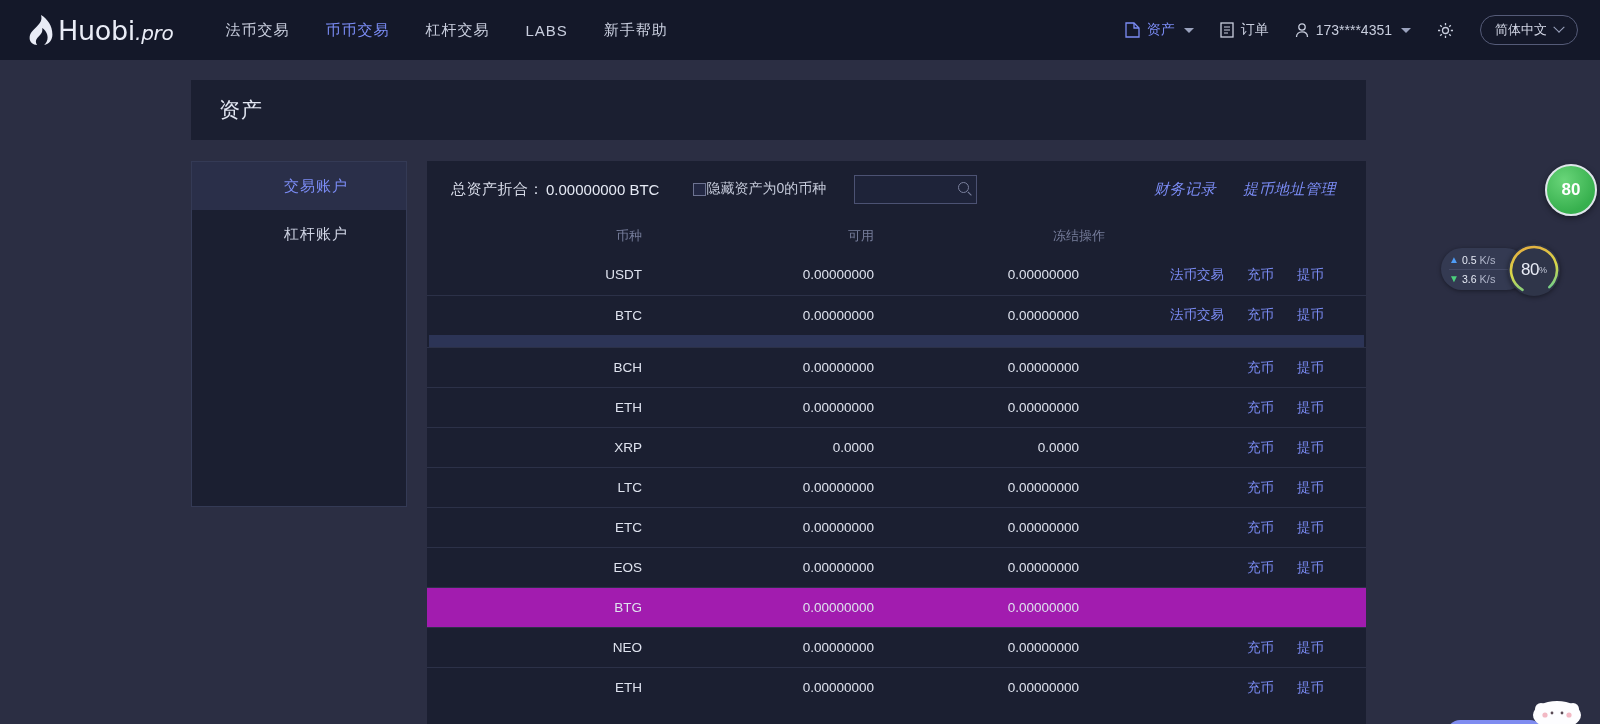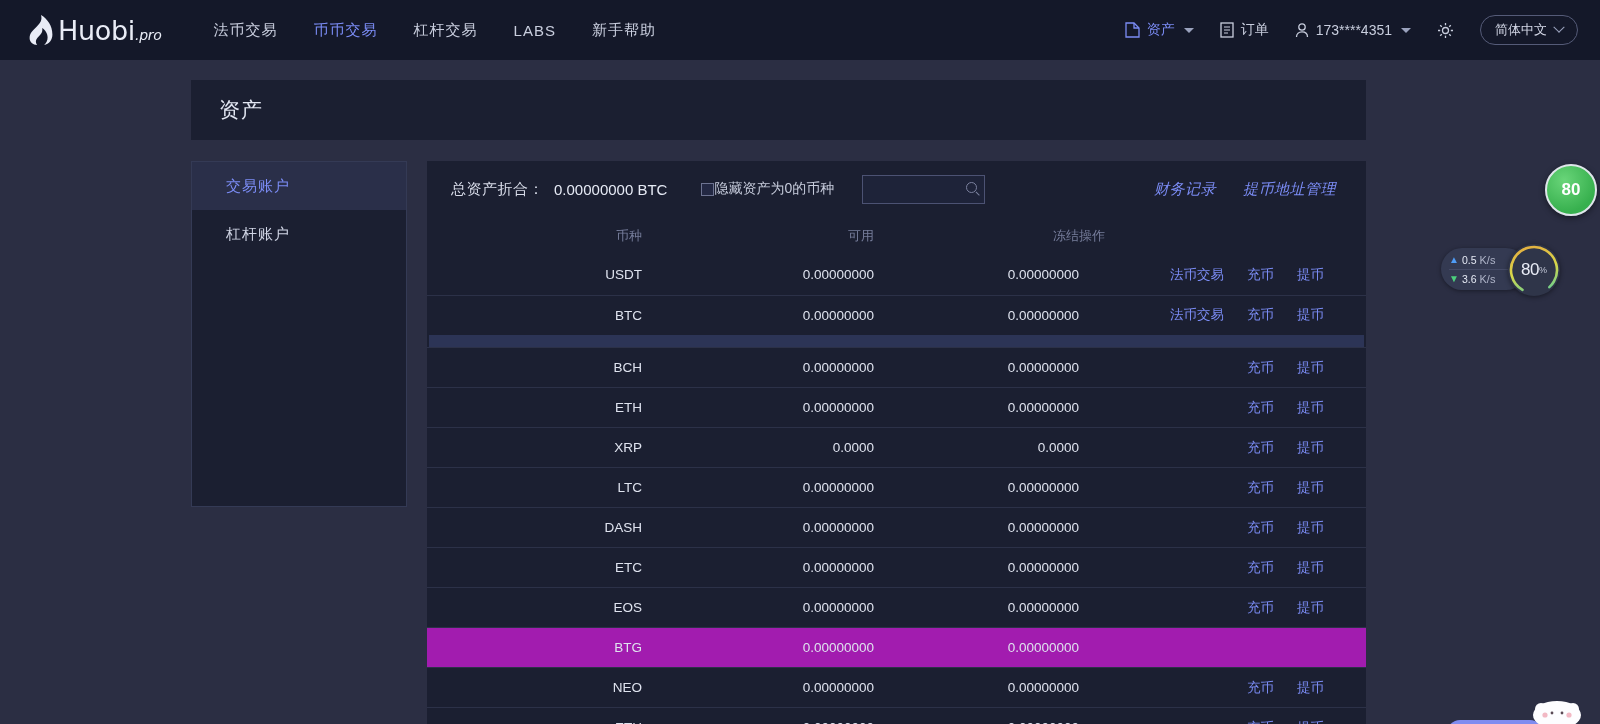--- a/index.html
+++ b/index.html
@@ -18,21 +18,21 @@
     display: flex; align-items: center;
     padding: 0 22px 0 28px;
     position: relative; z-index: 20;
   }
   .brand { display: flex; align-items: center; margin-right: 52px; }
   .brand-flame { width: 26px; height: 30px; margin-right: 4px; display:block; }
   .brand-text {
     font-size: 27px; color: #e9ecf6; letter-spacing: -0.3px;
     font-family: "DejaVu Sans", sans-serif; font-weight: 400;
   }
-  .brand-text .dotpro { font-size: 14px; font-style: italic; margin-top: 20px; }
+  .brand-text .dotpro { font-size: 20px; font-style: italic; margin-top: 20px; }
 
   .nav-links { display: flex; align-items: center; gap: 36px; }
   .nav-link {
     font-size: 15px; color: #c9cede; letter-spacing: 1px; cursor: pointer;
     white-space: nowrap;
   }
   .nav-link.accent { color: #7b8cf5; }
 
   .nav-right { margin-left: auto; display: flex; align-items: center; gap: 26px; }
   .nav-item {
@@ -68,34 +68,35 @@
 
   .sidebar {
     position: absolute; left: 191px; top: 101px;
     width: 216px; height: 346px;
     background: #1b1f31; border: 1px solid #343a55;
   }
   .side-item {
     height: 48px; display: flex; align-items: center;
     padding-left: 34px; font-size: 15px; color: #d0d5e5; cursor: pointer;
     letter-spacing: 1px;
+    justify-content: center;
   }
   .side-item.active { background: #2a2f49; color: #7b8cf5; }
 
   .panel {
     position: absolute; left: 427px; top: 101px;
     width: 939px; height: 580px;
     background: #1b1f31; overflow: hidden;
   }
 
   .panel-top {
     height: 56px; display: flex; align-items: center; padding: 0 30px 0 24px;
   }
   .total-label { font-size: 15px; color: #d8dce9; letter-spacing: 0.5px; white-space: nowrap; }
-  .total-value { font-size: 15px; color: #e6eaf5; margin-left: 10px; white-space: nowrap; }
+  .total-value { font-size: 15px; color: #e6eaf5; margin-left: 2px; white-space: nowrap; }
   .hide-zero {
     display: flex; align-items: center; margin-left: 34px;
     font-size: 14px; color: #c6cbdb; cursor: pointer; white-space: nowrap;
   }
   .cbox { width: 13px; height: 13px; border: 1px solid #6d7391; background: #232843; }
 
   .search-wrap {
     margin-left: 28px; position: relative;
     width: 123px; height: 29px;
     border: 1px solid #4c5273; background: #1e2339;
@@ -346,31 +347,20 @@
             <td class="c-frozen">0.0000</td>
             <td class="c-act">
               <div class="acts">
                 <span class="act">充币</span>
                 <span class="act">提币</span>
               </div>
             </td>
           </tr>
           <tr>
             <td class="c-coin">LTC</td>
-            <td class="c-avail">0.00000000</td>
-            <td class="c-frozen">0.00000000</td>
-            <td class="c-act">
-              <div class="acts">
-                <span class="act">充币</span>
-                <span class="act">提币</span>
-              </div>
-            </td>
-          </tr>
-          <tr>
-            <td class="c-coin">DASH</td>
             <td class="c-avail">0.00000000</td>
             <td class="c-frozen">0.00000000</td>
             <td class="c-act">
               <div class="acts">
                 <span class="act">充币</span>
                 <span class="act">提币</span>
               </div>
             </td>
           </tr>
           <tr>

